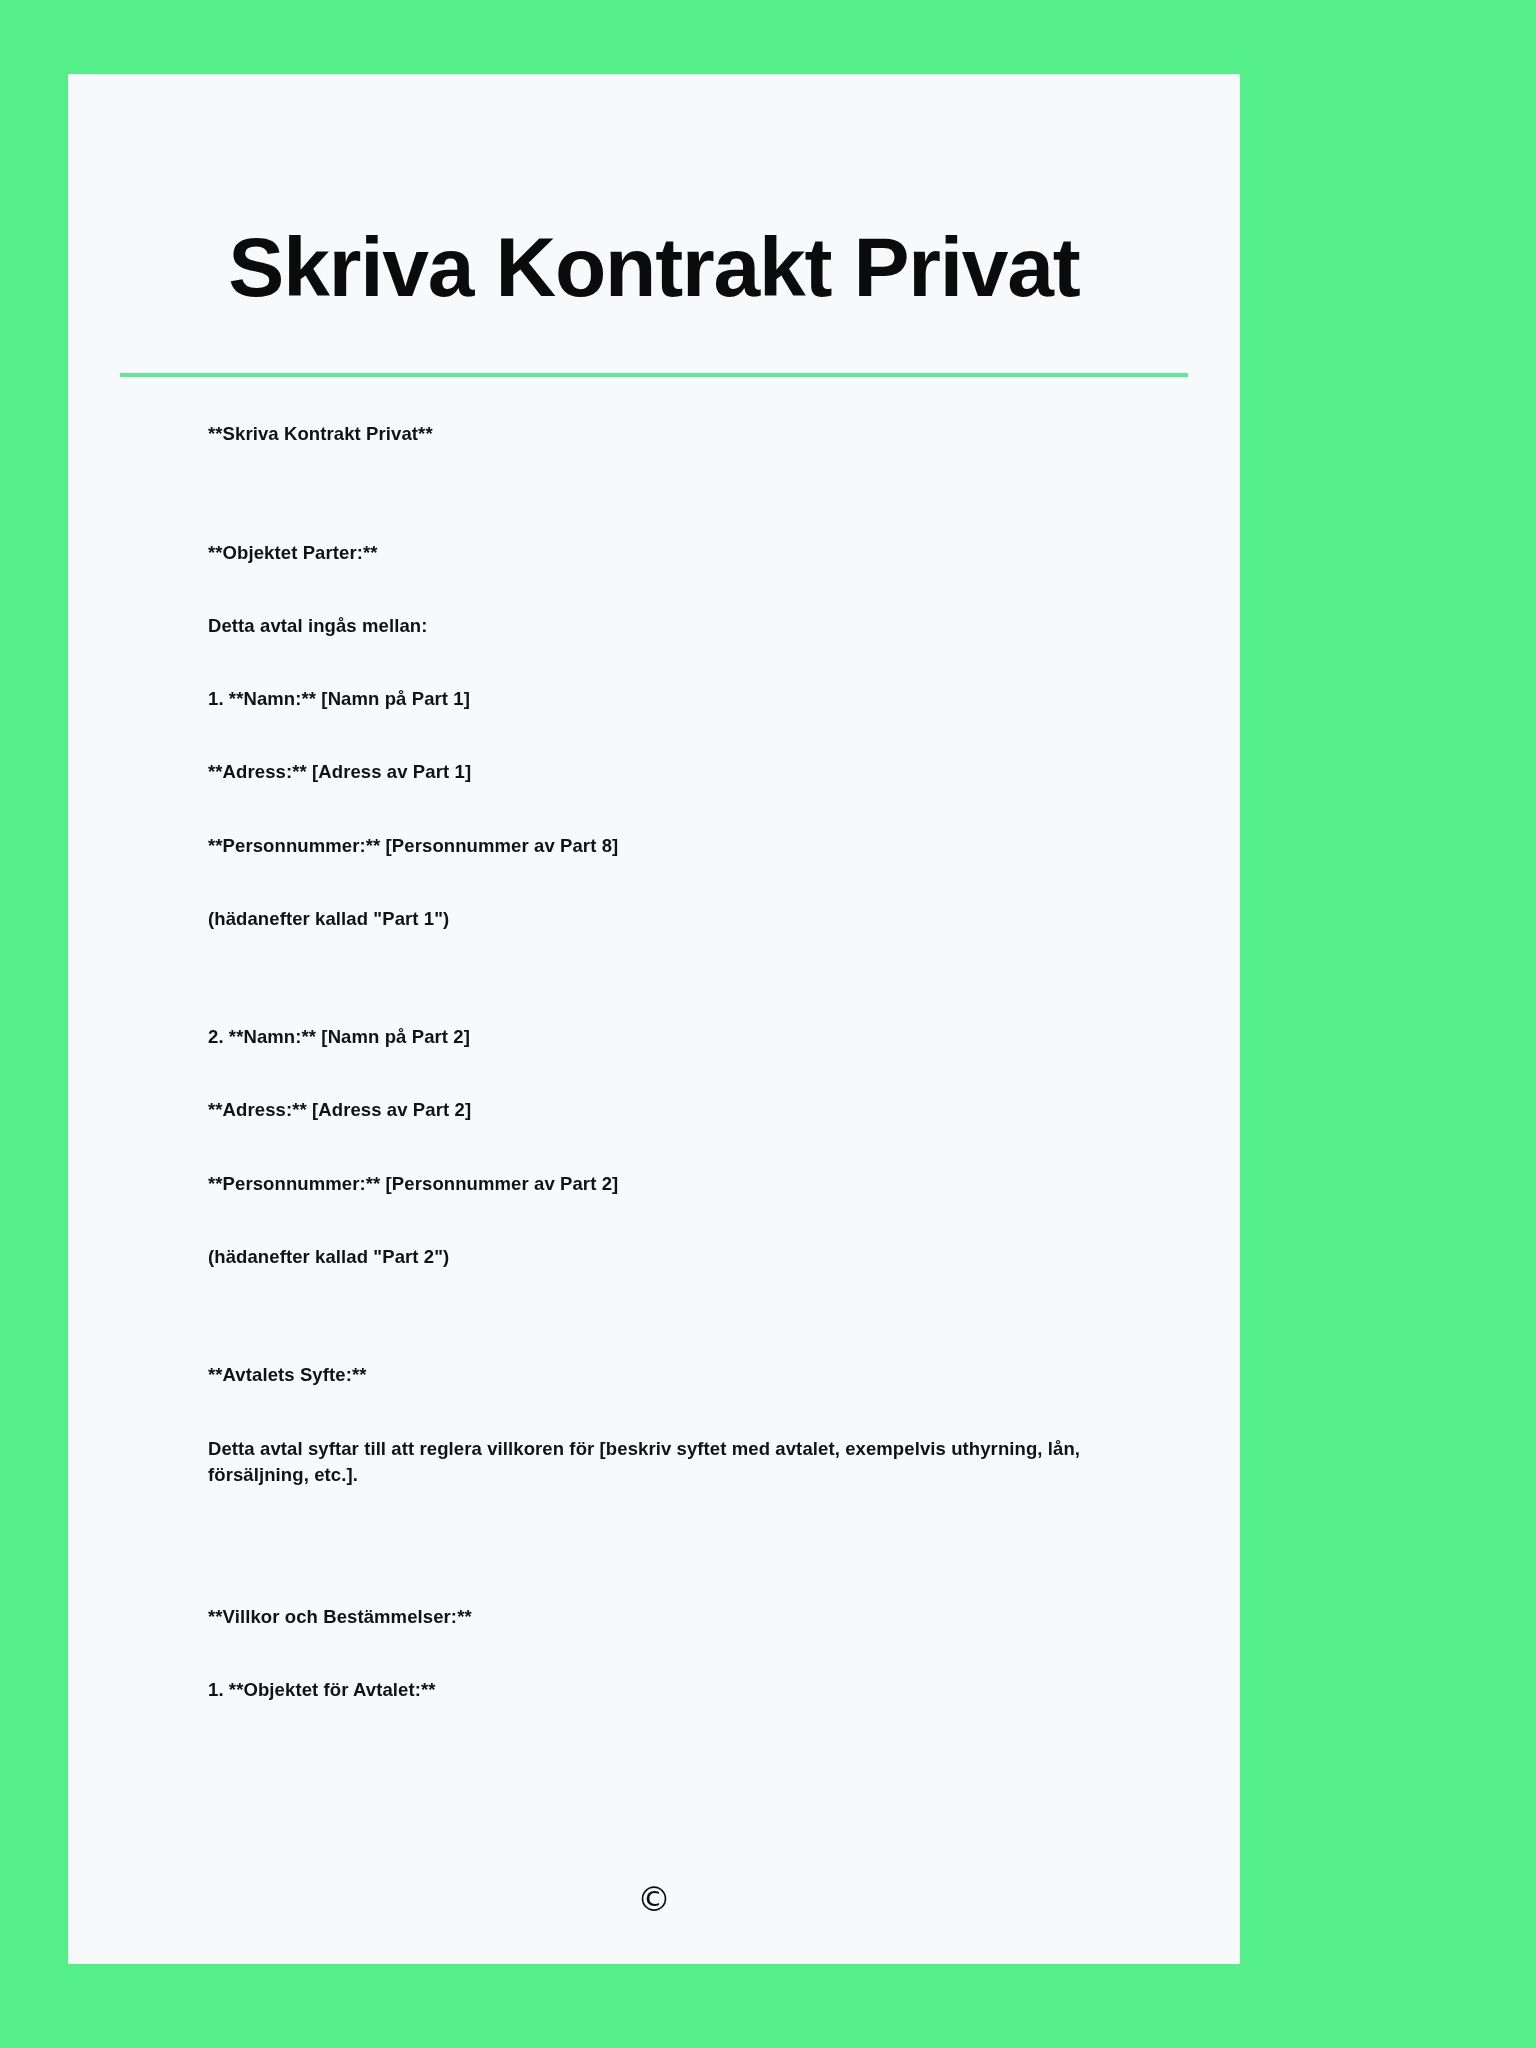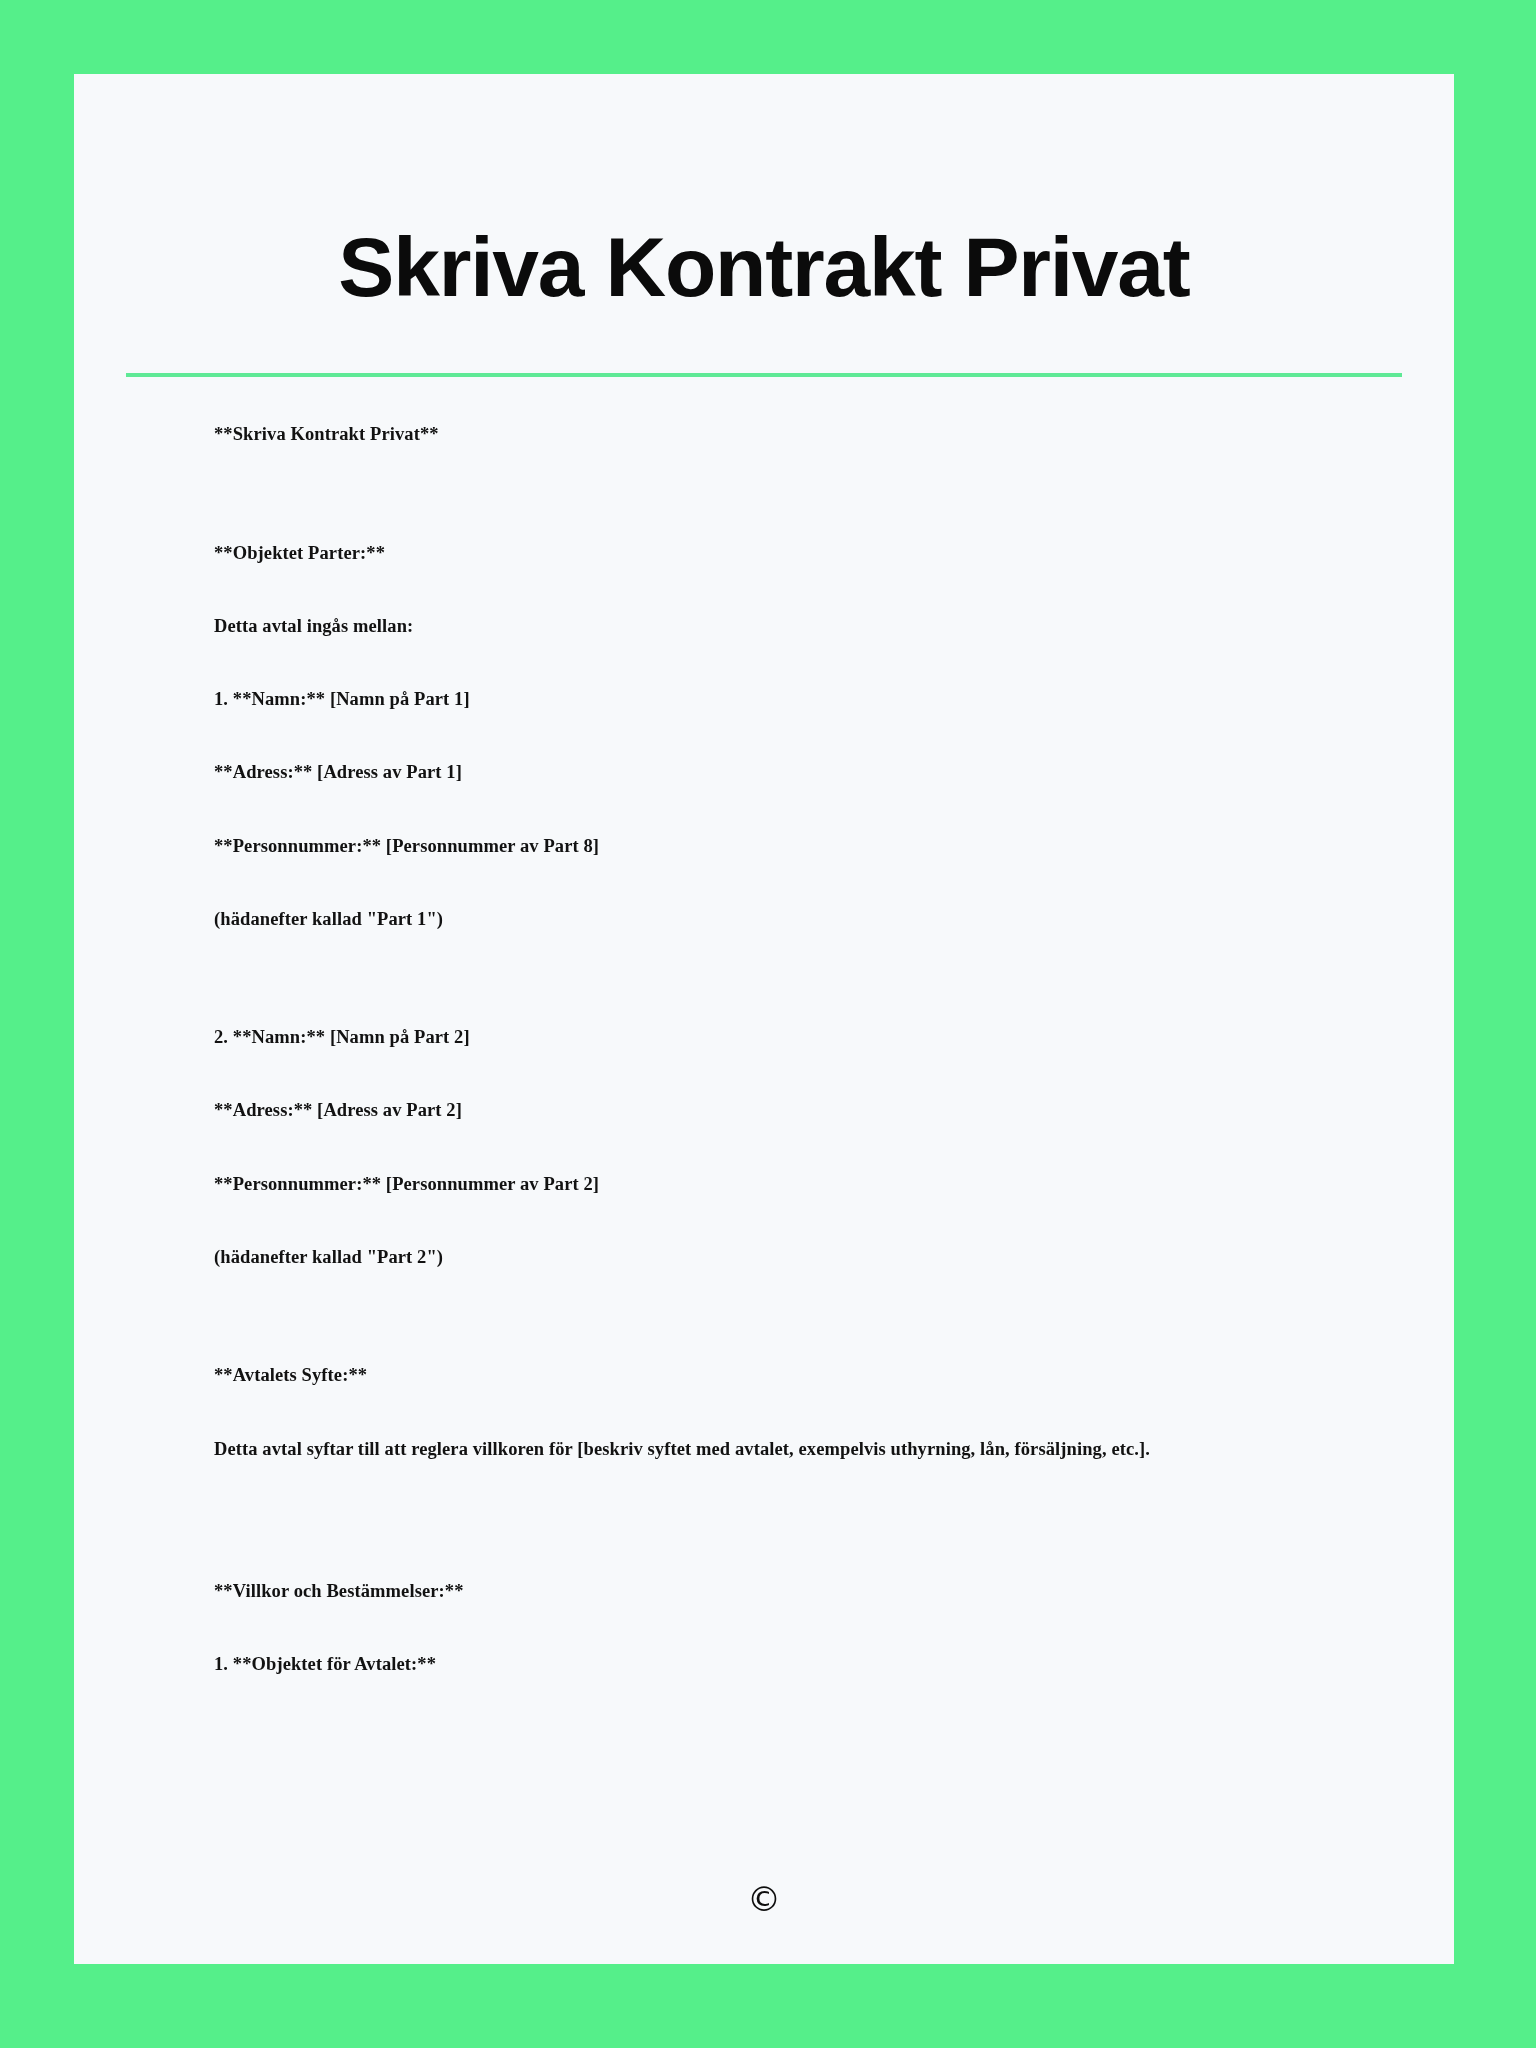--- a/index.html
+++ b/index.html
@@ -18,23 +18,23 @@
   .page-canvas {
     position: relative;
     width: 1536px;
     height: 2048px;
     background: #55ef8a;
     box-sizing: border-box;
   }
 
   .sheet {
     position: absolute;
-    left: 74px;
+    left: 68px;
     top: 74px;
-    width: 1380px;
+    width: 1172px;
     height: 1890px;
     background: #f7f9fb;
     box-sizing: border-box;
     overflow: hidden;
   }
 
   .sheet-inner {
     position: relative;
     width: 100%;
     height: 100%;
@@ -71,21 +71,21 @@
     box-sizing: border-box;
   }
 
   .para {
     margin: 0 0 47px 0;
     font-size: 18.5px;
     line-height: 1.42;
     font-weight: 700;
     color: #121212;
     letter-spacing: 0.1px;
-    font-family: Liberation Serif, serif;
+    font-family: Liberation Sans, sans-serif;
     max-width: 960px;
   }
 
   .para.gap-big {
     margin-bottom: 92px;
   }
 
   .para.wrap {
     max-width: 955px;
     margin-bottom: 116px;

